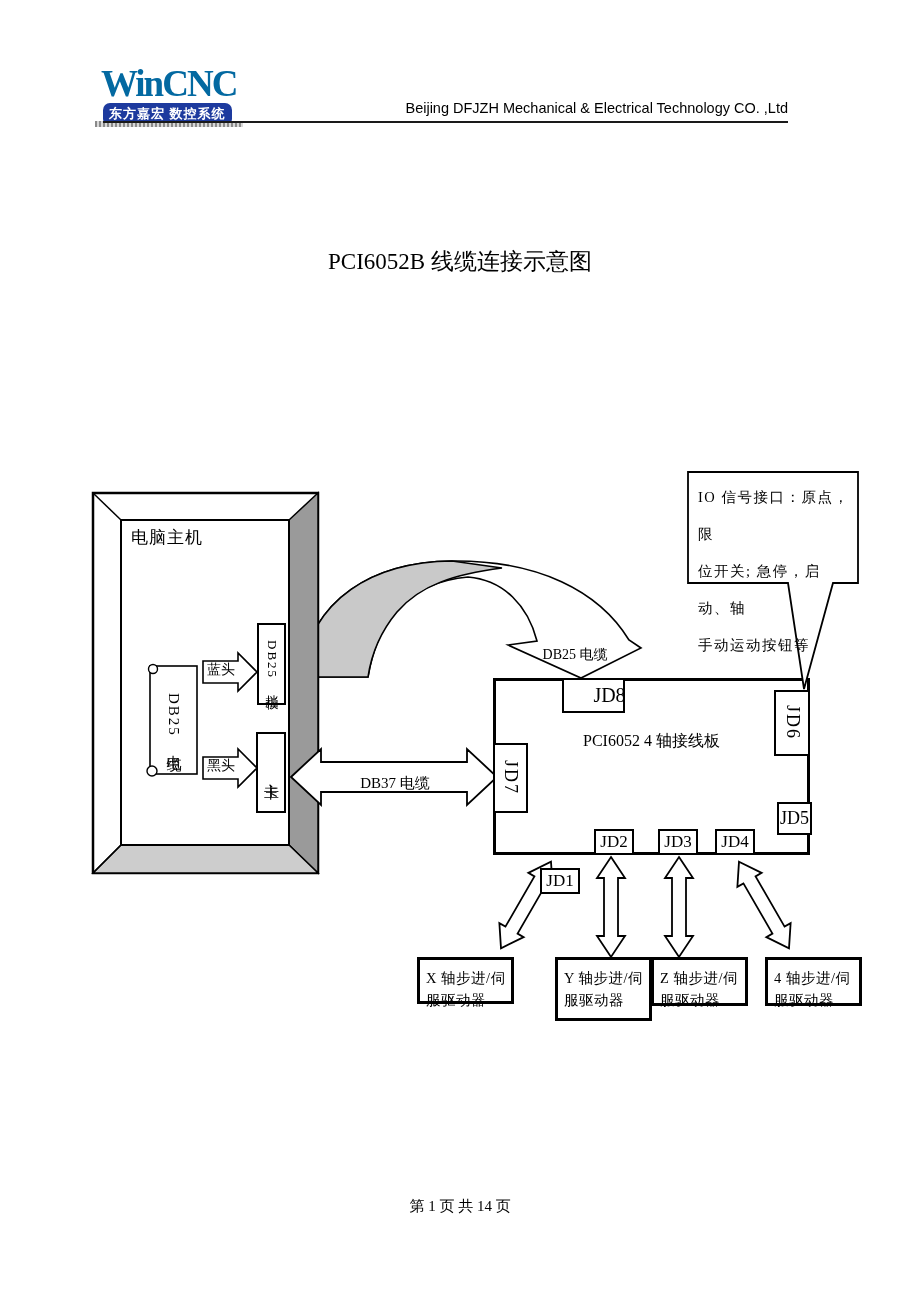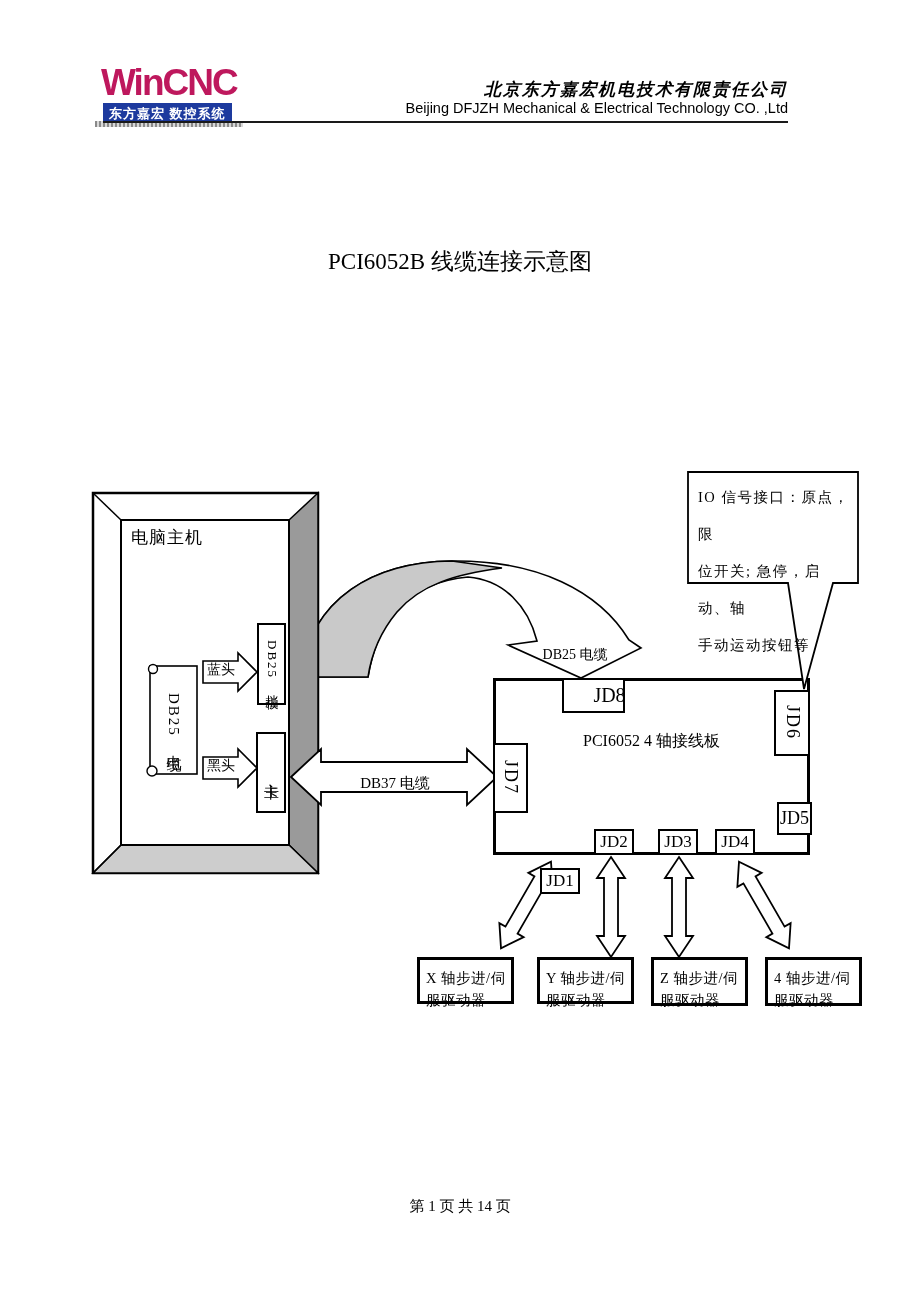--- a/index.html
+++ b/index.html
@@ -8,25 +8,25 @@
   .abs{position:absolute;}
   .box{position:absolute;box-sizing:border-box;background:#fff;border:2px solid #000;
        display:flex;align-items:center;justify-content:center;}
   .thick{border-width:3px;}
   .vtext{writing-mode:vertical-rl;text-orientation:mixed;letter-spacing:2px;}
   .jd{font-size:18px;}
   svg{position:absolute;left:0;top:0;}
   .svgback{z-index:1;} .svgfront{z-index:3;}
 
   
-  #logo-brand{left:101px;top:62px;font-family:Liberation Sans, sans-serif;
-              font-weight:bold;font-size:37px;letter-spacing:-2px;color:#be185d;z-index:2;}
+  #logo-brand{left:101px;top:62px;font-family:Liberation Serif, serif;
+              font-weight:bold;font-size:37px;letter-spacing:-2px;color:#0369a1;z-index:2;}
   #logo-banner{left:103px;top:103px;background:#1d3a9e;color:#fff;
                font-family:"Liberation Sans",sans-serif;font-weight:bold;font-size:13px;
-               padding:2px 6px 3px 6px;letter-spacing:1px;z-index:2;}
+               padding:2px 6px 3px 6px;letter-spacing:1px;z-index:2;border-radius:7px;}
   #company-cn{left:380px;top:78px;width:408px;text-align:right;font-size:17px;font-weight:bold;
               letter-spacing:2px;font-style:italic;z-index:2;}
   #company-en{left:300px;top:100px;width:488px;text-align:right;font-size:14.5px;
               font-family:"Liberation Sans",sans-serif;z-index:2;}
   #rule-solid{left:103px;top:121px;width:685px;height:2px;background:#1a1a1a;z-index:2;}
   #rule-hatch{left:95px;top:121px;width:148px;height:6px;z-index:2;
               background:repeating-linear-gradient(90deg,#8a8a8a 0 2px,#d8d8d8 2px 4px);}
 
   #doc-title{left:0;top:246px;width:920px;text-align:center;font-size:23px;z-index:2;}
   #footer-page{left:0;top:1197px;width:920px;text-align:center;font-size:15px;z-index:2;}
@@ -53,21 +53,21 @@
 
   #db25-label{left:522px;top:646px;width:106px;text-align:center;font-size:14px;z-index:2;}
   #db37-label{left:340px;top:774px;width:110px;text-align:center;font-size:15px;z-index:2;}
 
   #callout-text{left:698px;top:479px;width:152px;font-size:14.5px;line-height:37px;
                 letter-spacing:1.5px;z-index:4;}
 
   .driver{position:absolute;box-sizing:border-box;border:3px solid #000;background:#fff;
           font-size:14.5px;line-height:22px;padding:7px 0 0 6px;letter-spacing:0.5px;z-index:2;}
   #driver-x{left:417px;top:957px;width:97px;height:47px;}
-  #driver-y{left:537px;top:957px;width:97px;height:47px;}
+  #driver-y{left:555px;top:957px;width:97px;height:64px;}
   #driver-z{left:651px;top:957px;width:97px;height:49px;}
   #driver-4{left:765px;top:957px;width:97px;height:49px;}
 </style>
 </head>
 <body>
 
 <div id="page">
 
   <svg class="svgback" width="920" height="1302" viewBox="0 0 920 1302">
 
@@ -92,21 +92,20 @@
     <polygon points="291,777 321,749 321,762 467,762 467,749 497,777 467,805 467,792 321,792 321,805" fill="#ffffff" stroke="#000" stroke-width="1.8"></polygon>
 
     <polygon points="526,855 540,876 533,876 533,934 540,934 526,955 512,934 519,934 519,876 512,876" transform="rotate(30 526 905)" fill="#ffffff" stroke="#000" stroke-width="1.8"></polygon>
     <polygon points="611,857 625,878 618,878 618,936 625,936 611,957 597,936 604,936 604,878 597,878" fill="#ffffff" stroke="#000" stroke-width="1.8"></polygon>
     <polygon points="679,857 693,878 686,878 686,936 693,936 679,957 665,936 672,936 672,878 665,878" fill="#ffffff" stroke="#000" stroke-width="1.8"></polygon>
     <polygon points="764,855 778,876 771,876 771,934 778,934 764,955 750,934 757,934 757,876 750,876" transform="rotate(-30 764 905)" fill="#ffffff" stroke="#000" stroke-width="1.8"></polygon>
   </svg>
 
   <div class="abs" id="logo-brand">WinCNC</div>
   <div class="abs" id="logo-banner">东方嘉宏 数控系统</div>
-  <div class="abs" id="company-cn">北京东方嘉宏机电技术有限责任公司</div>
   <div class="abs" id="company-en">Beijing DFJZH Mechanical &amp; Electrical Technology CO. ,Ltd</div>
   <div class="abs" id="rule-hatch"></div>
   <div class="abs" id="rule-solid"></div>
 
   <div class="abs" id="doc-title">PCI6052B 线缆连接示意图</div>
 
   <div class="abs" id="host-label">电脑主机</div>
   <div class="abs vtext" id="scroll-text">DB25 电缆</div>
   <div class="abs" id="blue-head">蓝头</div>
   <div class="abs" id="black-head">黑头</div>

